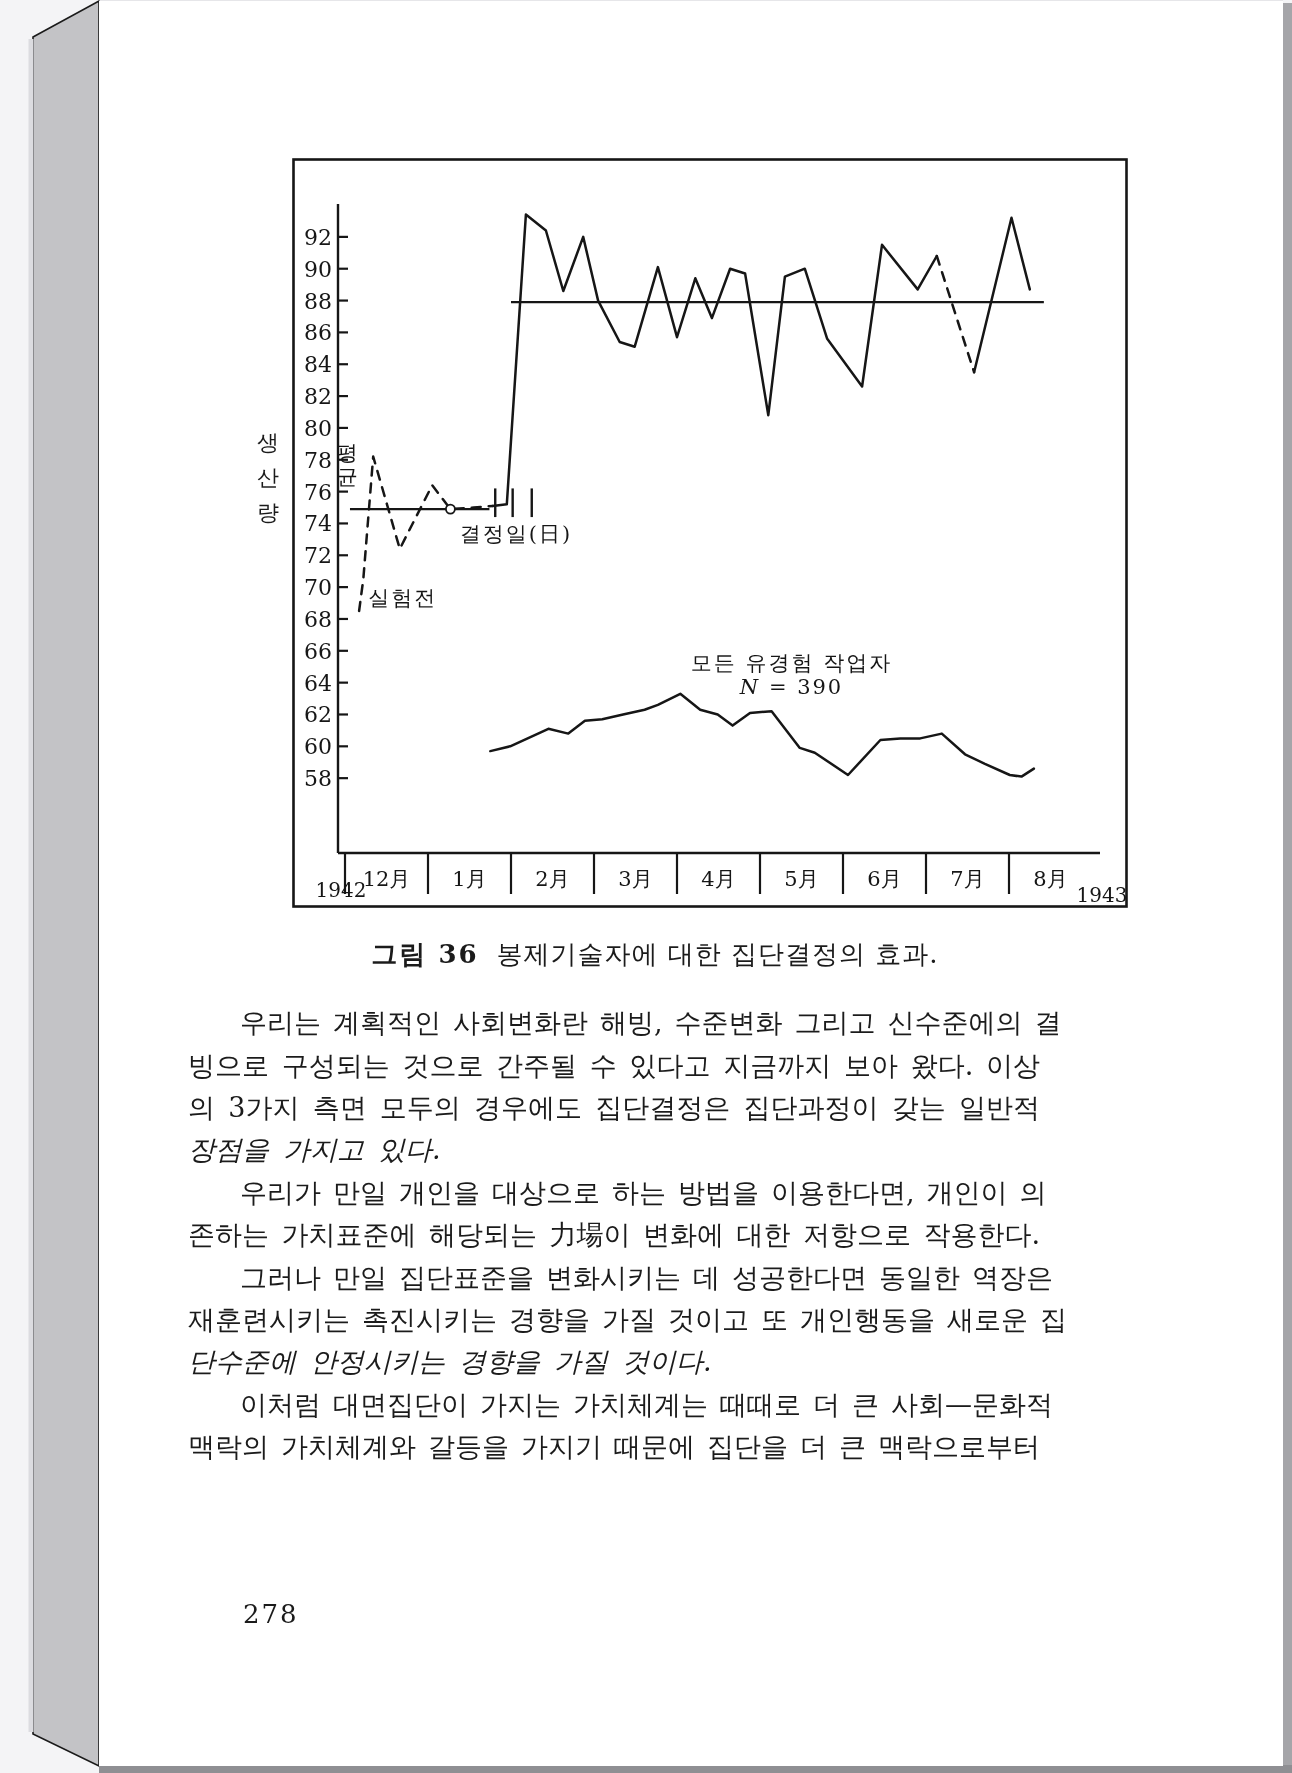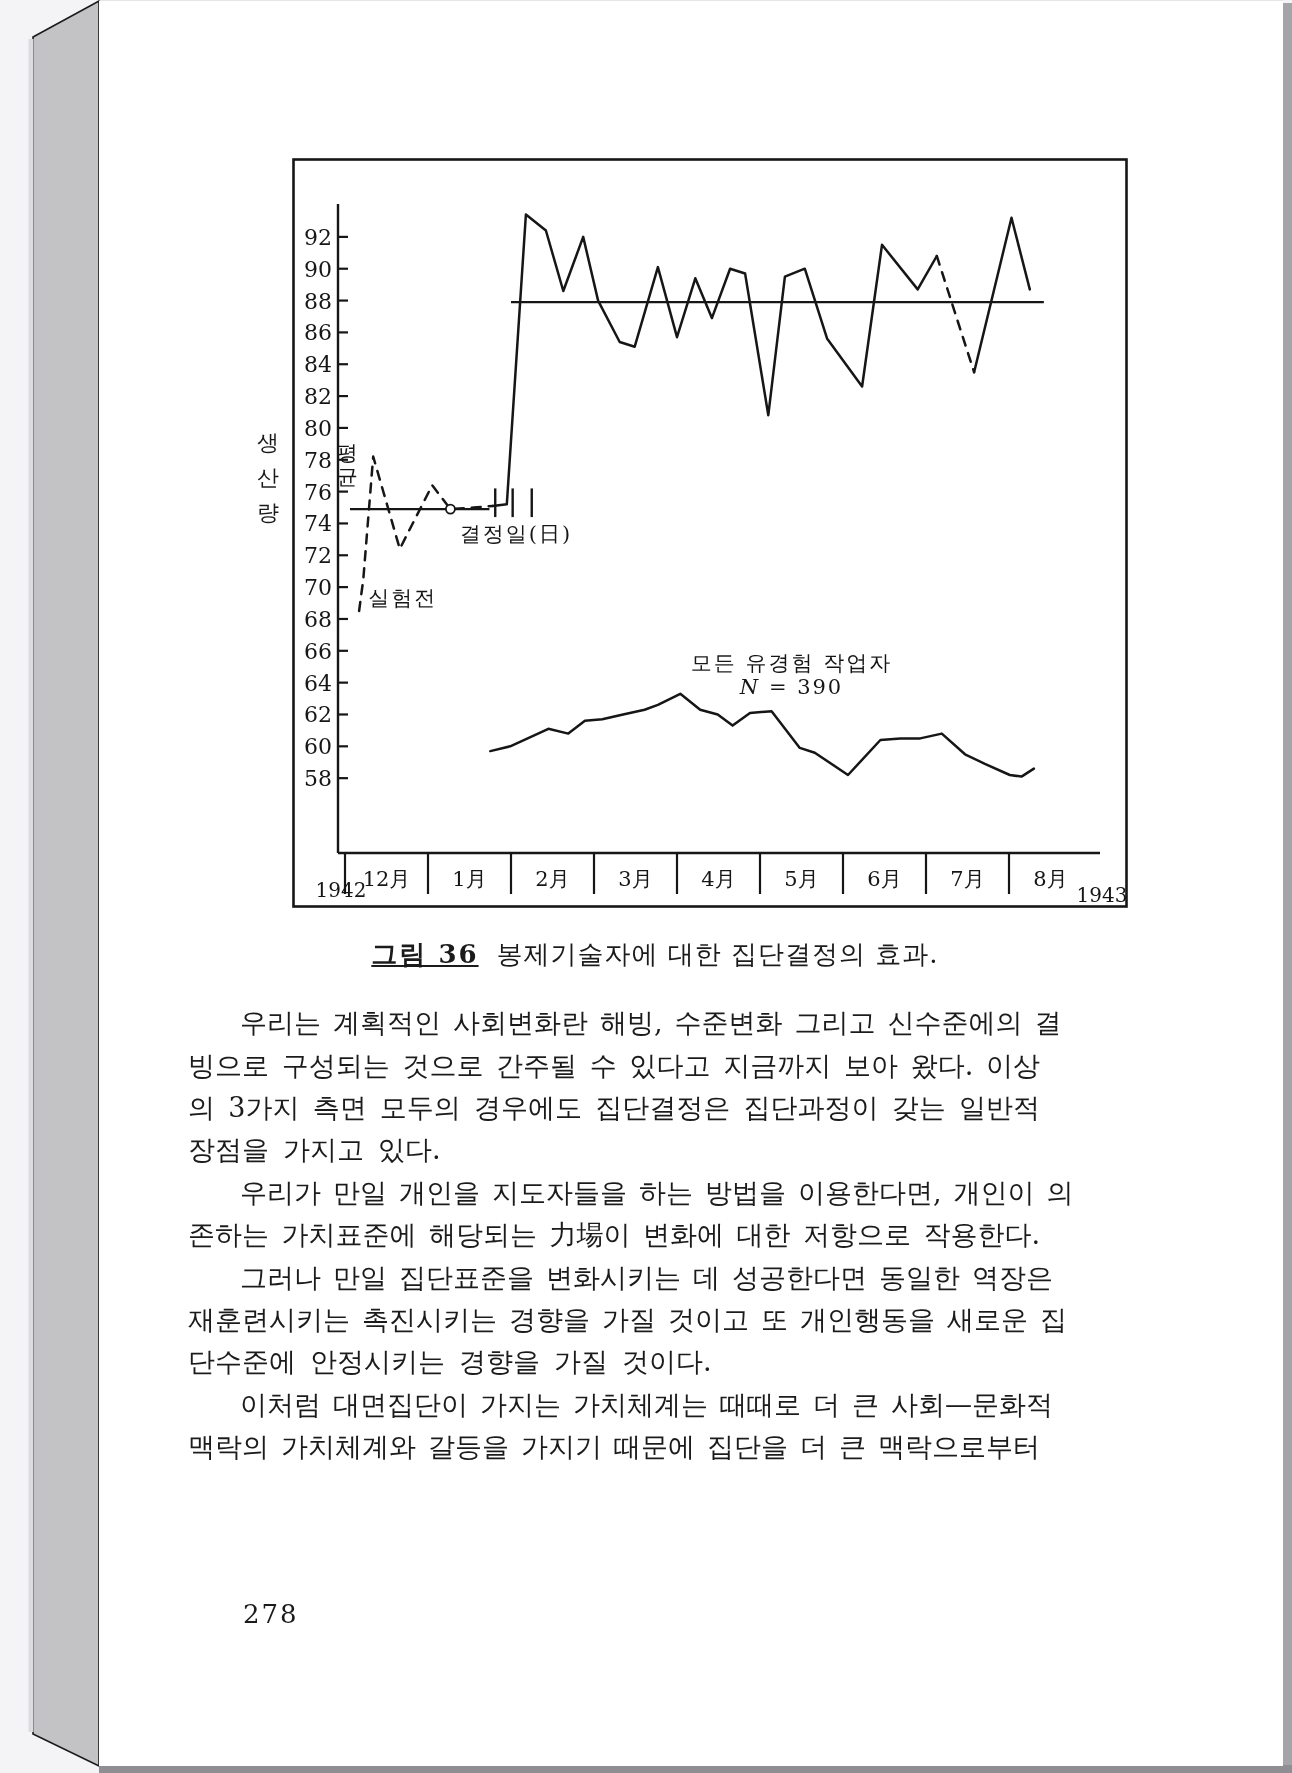--- a/index.html
+++ b/index.html
@@ -17,27 +17,27 @@
   .figure-box{position:absolute;left:193px;top:157px;width:859px;height:750px;}
   .figure-box svg{display:block;}
   .ylab{
     position:absolute;left:152px;top:424px;width:34px;
     font-size:22px;line-height:35px;text-align:center;letter-spacing:0;
   }
   .caption{
     position:absolute;left:91px;top:936px;width:930px;
     text-align:center;font-size:26px;letter-spacing:1px;
   }
-  .caption .cap-b{font-weight:bold;margin-right:18px;letter-spacing:2px;text-decoration:underline;}
+  .caption .cap-b{font-weight:bold;margin-right:18px;letter-spacing:2px;}
   .body-text{position:absolute;left:89px;top:1001px;width:852px;}
   .bline{
     display:flex;justify-content:space-between;align-items:center;
     height:42.4px;font-size:27px;white-space:nowrap;gap:12px;
   }
-  .bline.nojust{justify-content:flex-start;gap:14px;}
+  .bline.nojust{justify-content:flex-start;gap:14px;font-style:italic;}
   .bline.ind{padding-left:52px;}
   .bline span{display:inline-block;}
   .page-number{
     position:absolute;left:144px;top:1598px;
     font-size:26px;font-weight:normal;letter-spacing:2px;
   }
   
   .tick-t{font-family:"DejaVu Serif","Liberation Serif",serif;font-size:22px;fill:#161616;}
   .mon-t{font-family:"DejaVu Serif","Liberation Serif",serif;font-size:21px;fill:#161616;}
   .yr-t{font-family:"DejaVu Serif","Liberation Serif",serif;font-size:20px;fill:#161616;}
@@ -184,21 +184,21 @@
       </div>
       <div class="bline nojust">
         <span>장점을</span>
         <span>가지고</span>
         <span>있다.</span>
       </div>
       <div class="bline ind">
         <span>우리가</span>
         <span>만일</span>
         <span>개인을</span>
-        <span>지도자들을</span>
+        <span>대상으로</span>
         <span>하는</span>
         <span>방법을</span>
         <span>이용한다면,</span>
         <span>개인이</span>
         <span>의</span>
       </div>
       <div class="bline">
         <span>존하는</span>
         <span>가치표준에</span>
         <span>해당되는</span>

